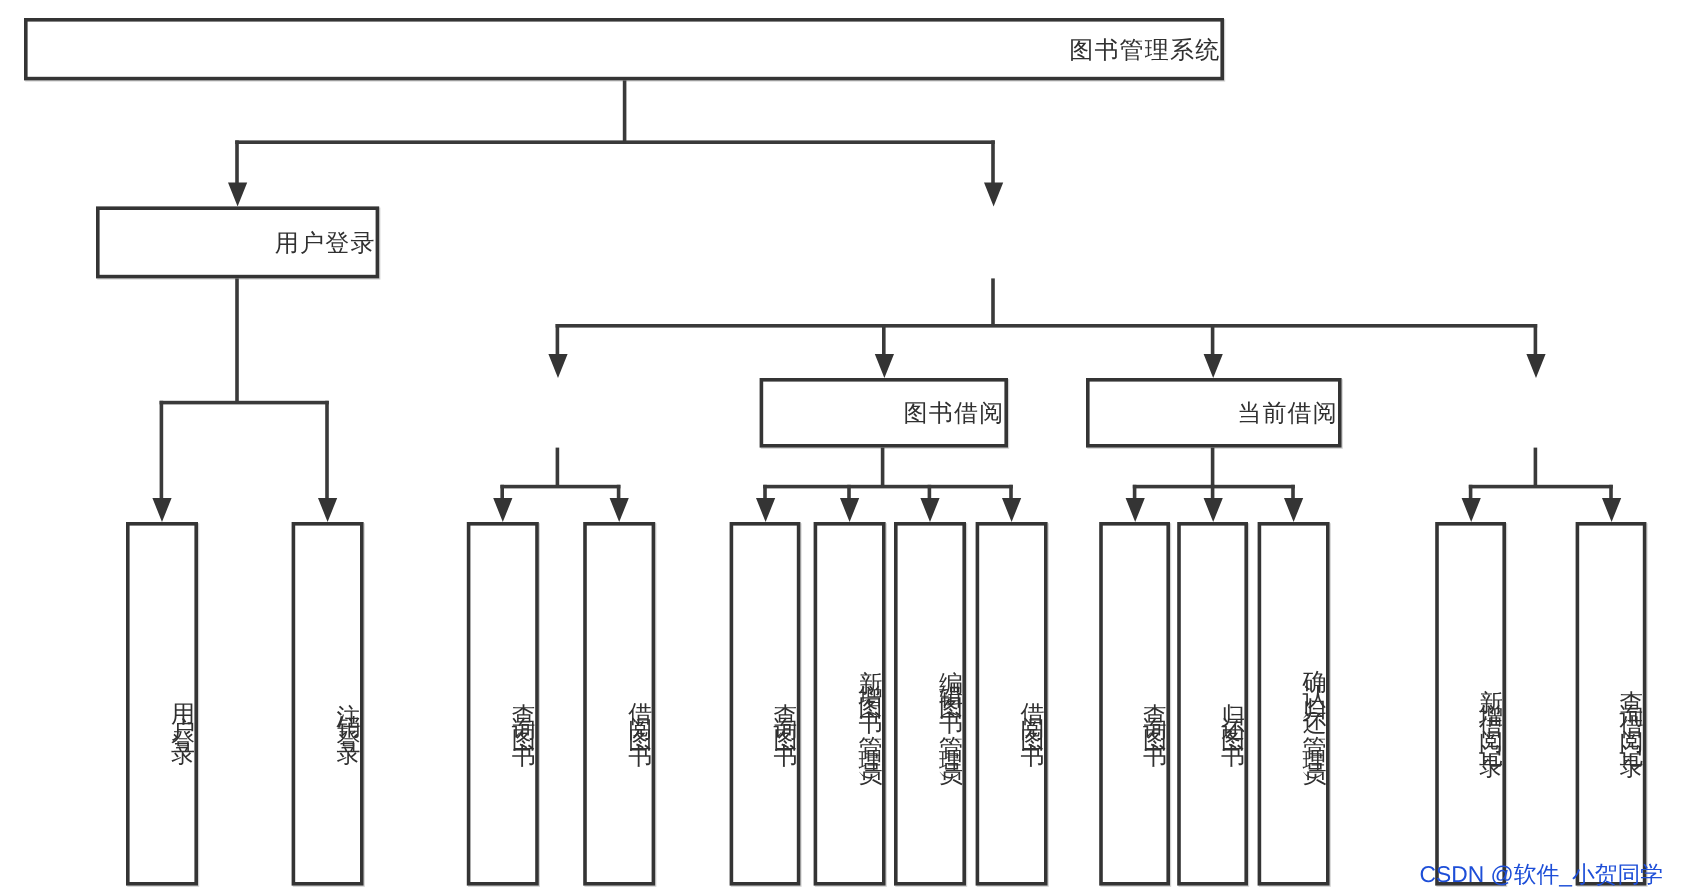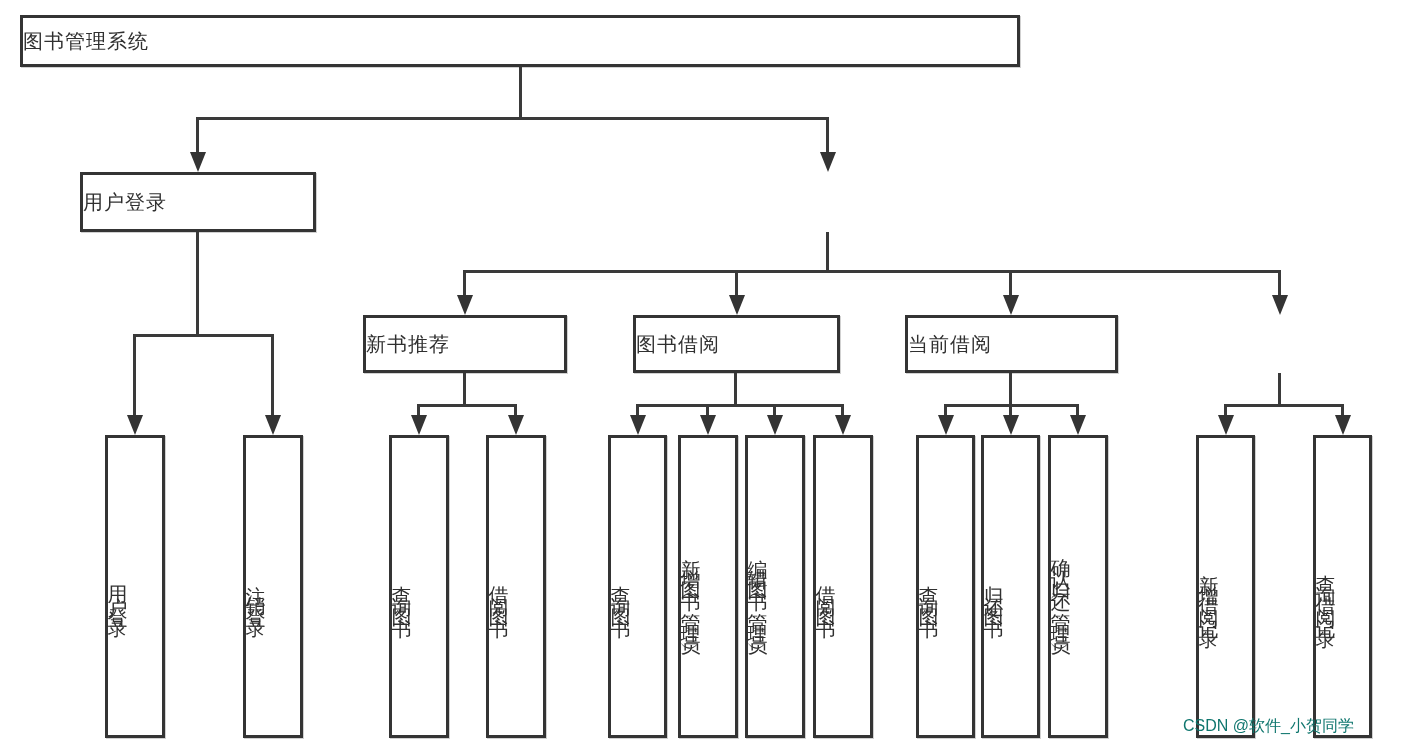--- a/index.html
+++ b/index.html
@@ -11,21 +11,21 @@
     overflow: hidden;
     font-family: "Liberation Sans", sans-serif;
   }
   .box {
     position: absolute;
     box-sizing: border-box;
     border: 3px solid #343434;
     background: #ffffff;
     display: flex;
     align-items: center;
-    justify-content: flex-start;
+    justify-content: flex-end;
     box-shadow: 1px 1px 0 rgba(0,0,0,0.18);
   }
   .hlabel {
     font-size: 20px;
     color: #303030;
     letter-spacing: 1px;
     white-space: nowrap;
   }
   .vlabel {
     writing-mode: vertical-rl;
@@ -51,22 +51,22 @@
     width: 0;
     height: 0;
     border-left: 8px solid transparent;
     border-right: 8px solid transparent;
     border-top: 20px solid #343434;
   }
   .watermark {
     position: absolute;
     left: 1183px;
     top: 716px;
-    font-size: 16px;
-    color: #0f766e;
+    font-size: 19px;
+    color: #1d4ed8;
     white-space: nowrap;
     z-index: 5;
   }
 </style>
 </head>
 <body>
 
 <div id="canvas">
 
   <div class="box" style="left:20px;top:15px;width:1000px;height:52px">
@@ -95,23 +95,20 @@
   <div class="hline" style="left:463px;top:270px;width:818px"></div>
   <div class="vline" style="left:463px;top:270px;height:26px"></div>
   <div class="ahead" style="left:457px;top:295px"></div>
   <div class="vline" style="left:735px;top:270px;height:26px"></div>
   <div class="ahead" style="left:729px;top:295px"></div>
   <div class="vline" style="left:1009px;top:270px;height:26px"></div>
   <div class="ahead" style="left:1003px;top:295px"></div>
   <div class="vline" style="left:1278px;top:270px;height:26px"></div>
   <div class="ahead" style="left:1272px;top:295px"></div>
 
-  <div class="box" style="left:363px;top:315px;width:204px;height:58px">
-    <span class="hlabel">新书推荐</span>
-  </div>
   <div class="box" style="left:905px;top:315px;width:213px;height:58px">
     <span class="hlabel">当前借阅</span>
   </div>
   <div class="box" style="left:633px;top:315px;width:207px;height:58px">
     <span class="hlabel">图书借阅</span>
   </div>
 
   <div class="vline" style="left:463px;top:373px;height:33px"></div>
   <div class="hline" style="left:417px;top:404px;width:100px"></div>
   <div class="vline" style="left:417px;top:404px;height:13px"></div>

